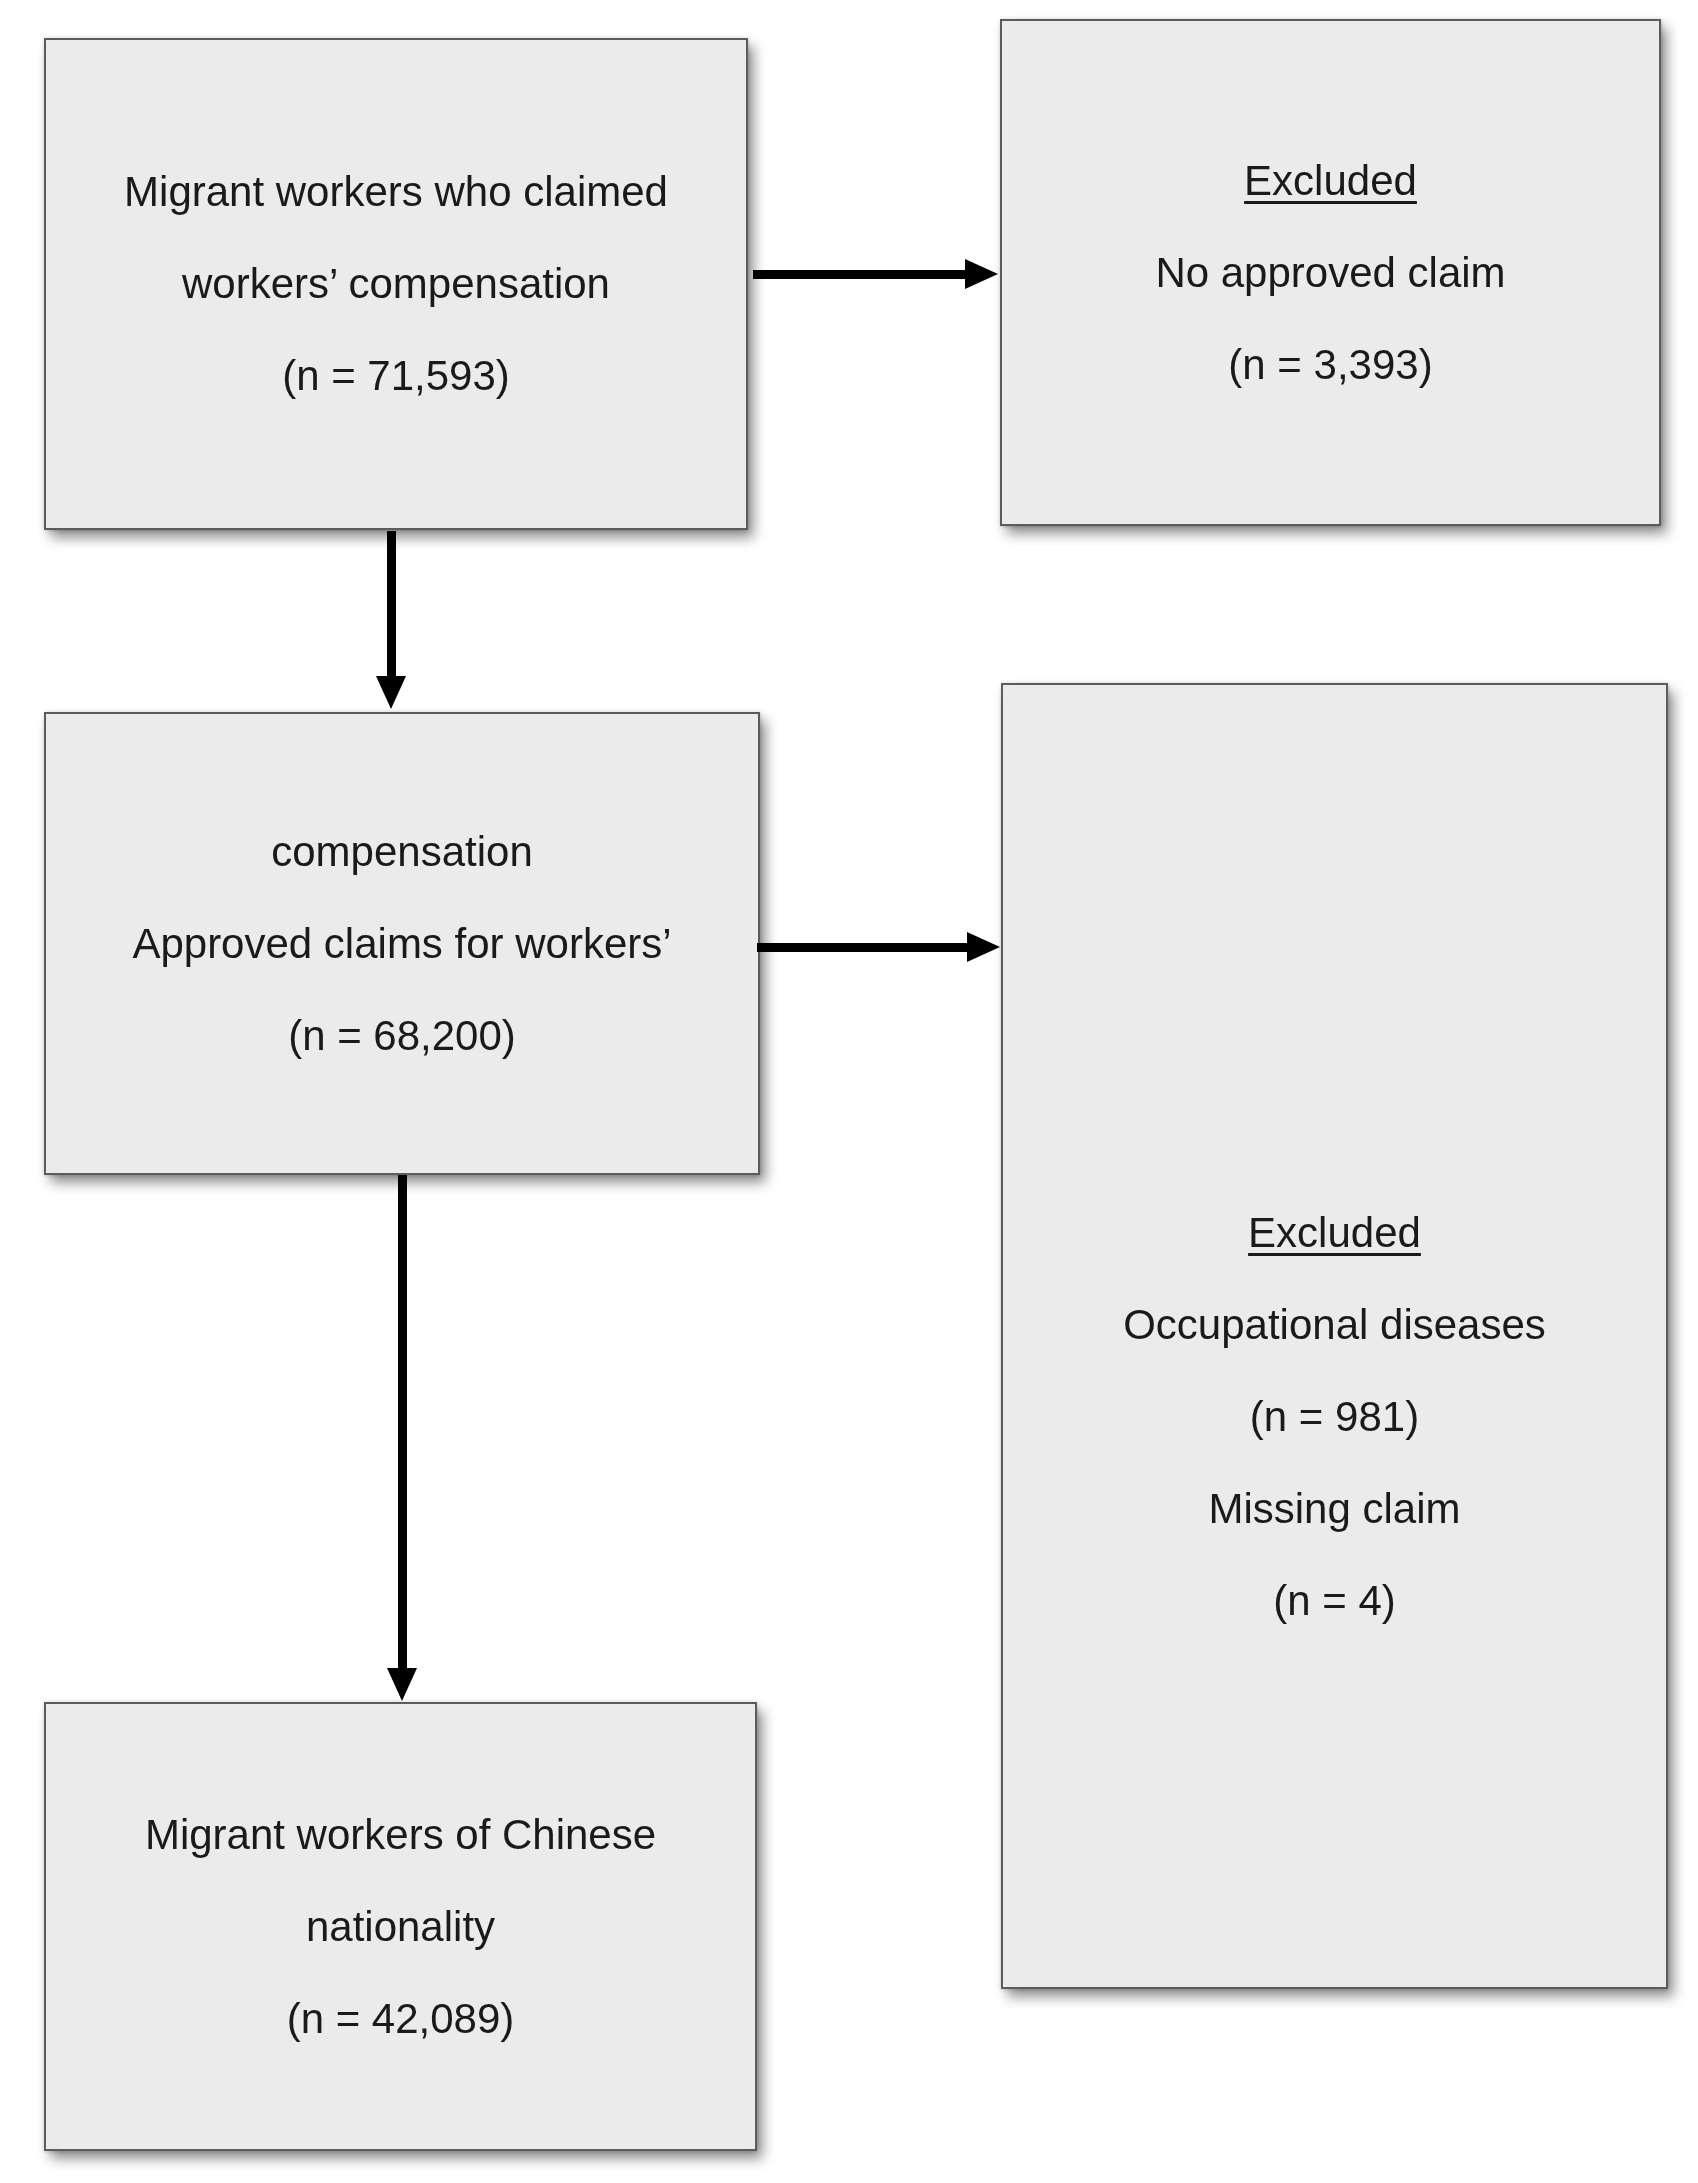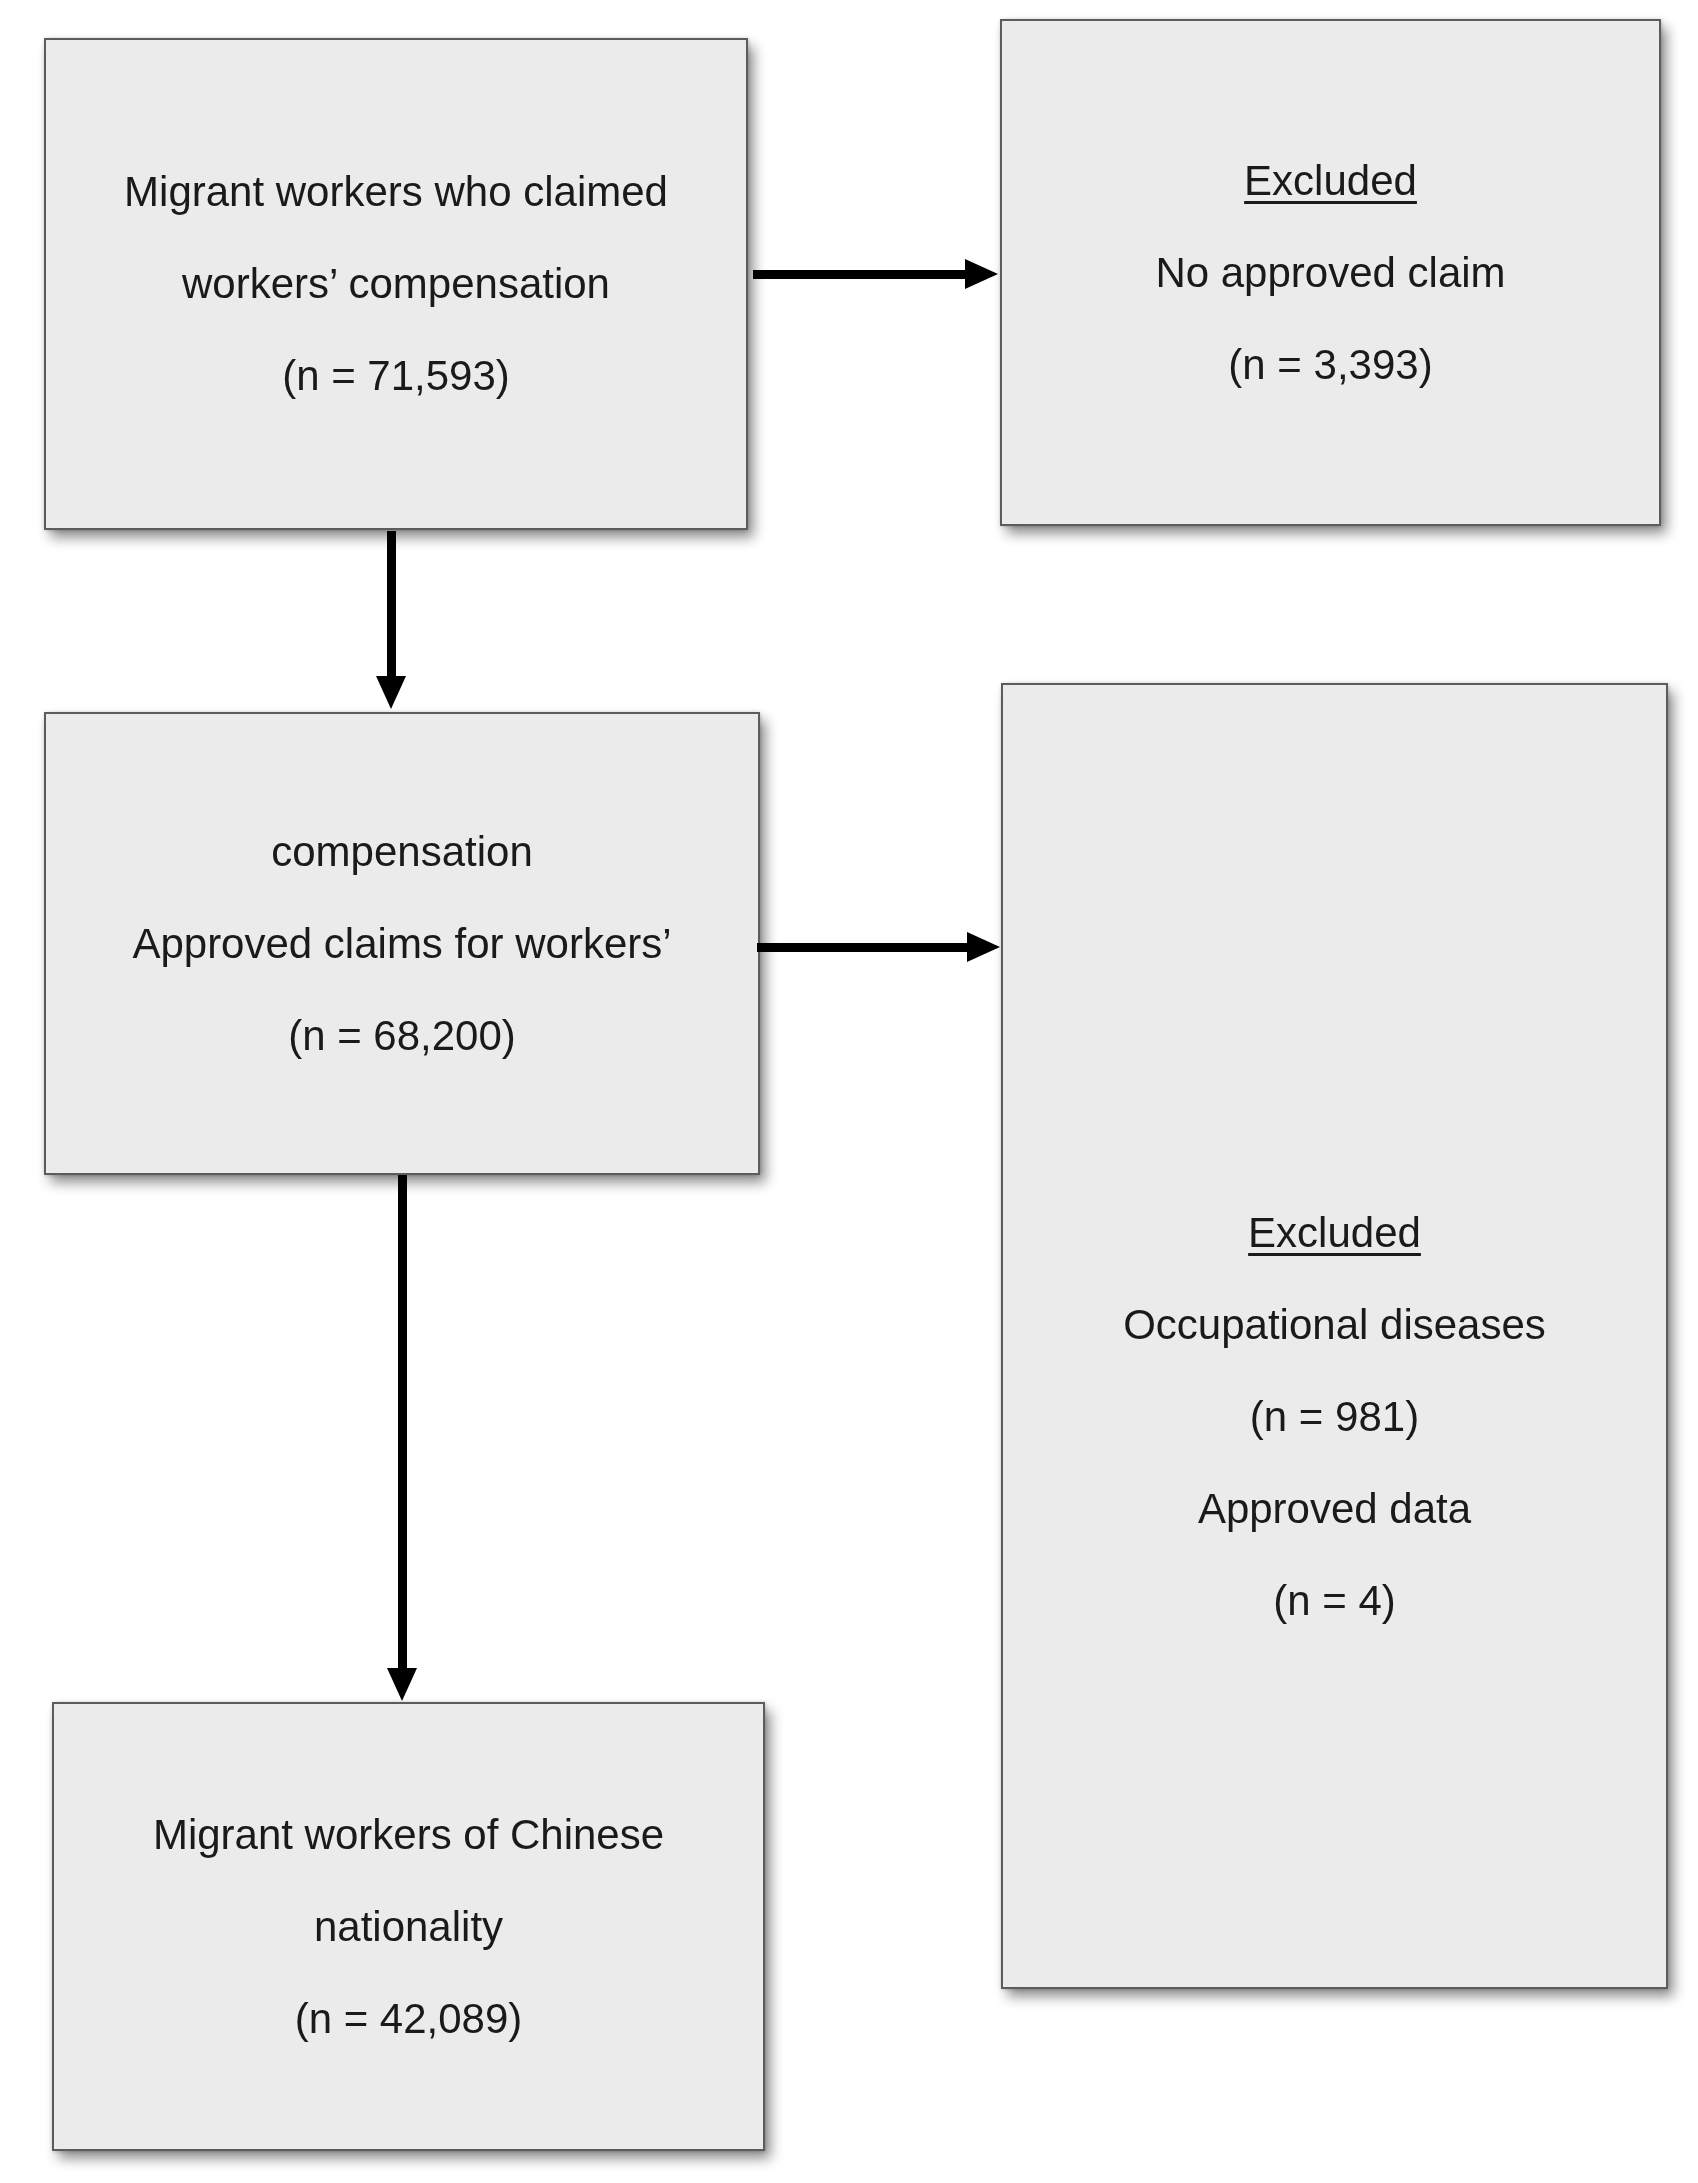--- a/index.html
+++ b/index.html
@@ -40,21 +40,21 @@
   }
   .box .heading {
     text-decoration: underline;
     text-decoration-thickness: 2.7px;
     text-underline-offset: 6.2px;
   }
   .box1 { left: 44px;   top: 38px;   width: 704px; height: 492px; }
   .box2 { left: 1000px; top: 19px;   width: 661px;  height: 507px; }
   .box3 { left: 44px;   top: 712px; width: 716px; height: 463px; }
   .box4 { left: 1001px; top: 683px;  width: 667px;  height: 1306px; padding-top: 162px; }
-  .box5 { left: 52px;   top: 1702px; width: 713px; height: 449px; }
+  .box5 { left: 44px;   top: 1702px; width: 713px; height: 449px; }
 
   .shaft-h {
     position: absolute;
     height: 9px;
     background: var(--arrow);
   }
   .shaft-v {
     position: absolute;
     width: 9px;
     background: var(--arrow);
@@ -94,21 +94,21 @@
   <div class="box box3">
     <div class="line">compensation</div>
     <div class="line">Approved claims for workers’</div>
     <div class="line">(n = 68,200)</div>
   </div>
 
   <div class="box box4">
     <div class="line heading">Excluded</div>
     <div class="line">Occupational diseases</div>
     <div class="line">(n = 981)</div>
-    <div class="line">Approved data</div>
+    <div class="line">Missing claim</div>
     <div class="line">(n = 4)</div>
   </div>
 
   <div class="box box5">
     <div class="line">Migrant workers of Chinese</div>
     <div class="line">nationality</div>
     <div class="line">(n = 42,089)</div>
   </div>
 
   <div class="shaft-h" style="left:753px; top:270px; width:214px;"></div>

